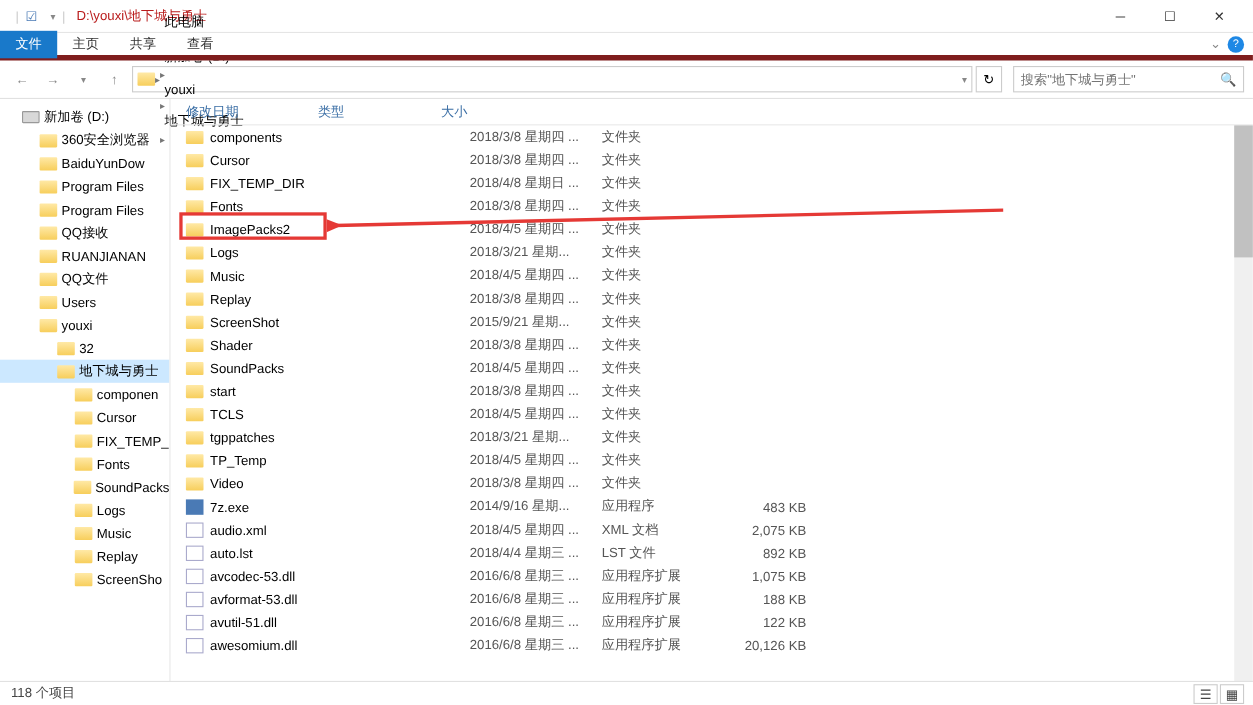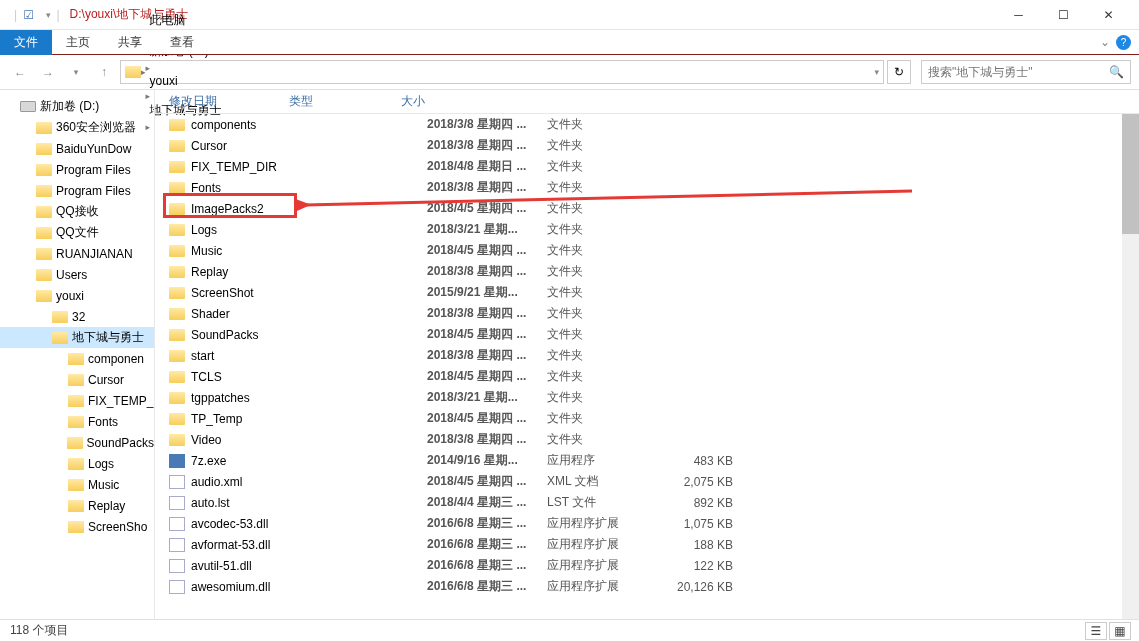--- a/index.html
+++ b/index.html
@@ -2,21 +2,21 @@
 <html><head>
 <meta charset="utf-8">
 <style>
 * { margin:0; padding:0; box-sizing:border-box; font-family:"Microsoft YaHei","Segoe UI",sans-serif; font-size:12px; }
 body { background:#fff; width:1139px; height:641px; overflow:hidden; position:relative; }
 .titlebar { height:30px; display:flex; align-items:center; padding:0 8px; border-bottom:1px solid #e5e5e5; }
 .titlebar .icons { display:flex; gap:6px; align-items:center; }
 .titlebar .path { margin-left:10px; color:#b91c1c; flex:1; }
 .winbtns { display:flex; }
 .winbtn { width:45px; height:30px; display:flex; align-items:center; justify-content:center; color:#333; }
-.ribbon { height:25px; background:#fff; display:flex; align-items:center; border-bottom:1px solid #7f1d1d; position:relative; }
+.ribbon { height:25px; background:#fff; display:flex; align-items:center; border-bottom:5px solid #7f1d1d; position:relative; }
 .ribbon .tab { padding:4px 14px; color:#333; }
 .ribbon .tab.active { background:#1979ca; color:#fff; }
 .ribbon .help { position:absolute; right:8px; display:flex; gap:6px; align-items:center; }
 .help-circle { width:15px; height:15px; border-radius:50%; background:#1e88e5; color:#fff; display:flex; align-items:center; justify-content:center; font-size:10px; }
 .navbar { height:35px; display:flex; align-items:center; padding:0 8px; gap:4px; border-bottom:1px solid #e1e1e1; }
 .navbtn { width:24px; height:24px; display:flex; align-items:center; justify-content:center; color:#888; }
 .addrbar { flex:1; height:24px; border:1px solid #ccc; display:flex; align-items:center; padding:0 4px; }
 .crumb { display:flex; align-items:center; gap:2px; padding:0 4px; }
 .crumb-sep { color:#777; font-size:9px; }
 .addr-refresh { width:24px; height:24px; border:1px solid #ccc; display:flex; align-items:center; justify-content:center; margin-left:-1px; }
@@ -30,21 +30,21 @@
 .drive-ico { width:16px; height:11px; background:#d8d8d8; border:1px solid #999; border-radius:1px; flex-shrink:0; }
 .filelist { flex:1; overflow:hidden; position:relative; }
 .columns { display:flex; height:24px; border-bottom:1px solid #e8e8e8; color:#3a6ea5; padding-left:14px; }
 .col-name { width:258px; padding-left:4px; display:flex; align-items:center; }
 .col-date { width:120px; display:flex; align-items:center; }
 .col-type { width:112px; display:flex; align-items:center; }
 .col-size { width:90px; display:flex; align-items:center; justify-content:flex-end; padding-right:16px; }
 .rows { }
 .row { display:flex; height:21px; align-items:center; padding-left:14px; }
 .row .name { width:258px; display:flex; align-items:center; gap:6px; }
-.row .date { width:120px; color:#555;font-weight:bold; }
+.row .date { width:120px; color:#555; }
 .row .type { width:112px; color:#555; }
 .row .size { width:90px; text-align:right; padding-right:16px; color:#555; }
 .file-ico { width:16px; height:14px; border:1px solid #aac; background:#fff; flex-shrink:0; }
 .exe-ico { width:16px; height:14px; background:#4a7ab5; flex-shrink:0; }
 .highlight-box { position:absolute; border:3px solid #e53935; pointer-events:none; }
 .arrow-svg { position:absolute; pointer-events:none; }
 .statusbar { position:absolute; bottom:0; left:0; right:0; height:22px; border-top:1px solid #e1e1e1; display:flex; align-items:center; padding:0 10px; color:#444; }
 .statusbar .viewbtns { position:absolute; right:8px; display:flex; gap:2px; }
 .viewbtn { width:22px; height:18px; border:1px solid #ccc; display:flex; align-items:center; justify-content:center; }
 .scrollbar { position:absolute; right:0; top:0; bottom:0; width:17px; background:#f0f0f0; }
@@ -128,26 +128,26 @@
         <span>Program Files</span>
       </div>
       <div class="tree-item">
         <span style="width: 24px;"></span>
         <span class="folder-ico"></span>
         <span>QQ接收</span>
       </div>
       <div class="tree-item">
         <span style="width: 24px;"></span>
         <span class="folder-ico"></span>
+        <span>RUANJIANAN</span>
+      </div>
+      <div class="tree-item">
+        <span style="width: 24px;"></span>
+        <span class="folder-ico"></span>
         <span>QQ文件</span>
-      </div>
-      <div class="tree-item">
-        <span style="width: 24px;"></span>
-        <span class="folder-ico"></span>
-        <span>RUANJIANAN</span>
       </div>
       <div class="tree-item">
         <span style="width: 24px;"></span>
         <span class="folder-ico"></span>
         <span>Users</span>
       </div>
       <div class="tree-item">
         <span style="width: 24px;"></span>
         <span class="folder-ico"></span>
         <span>youxi</span>

